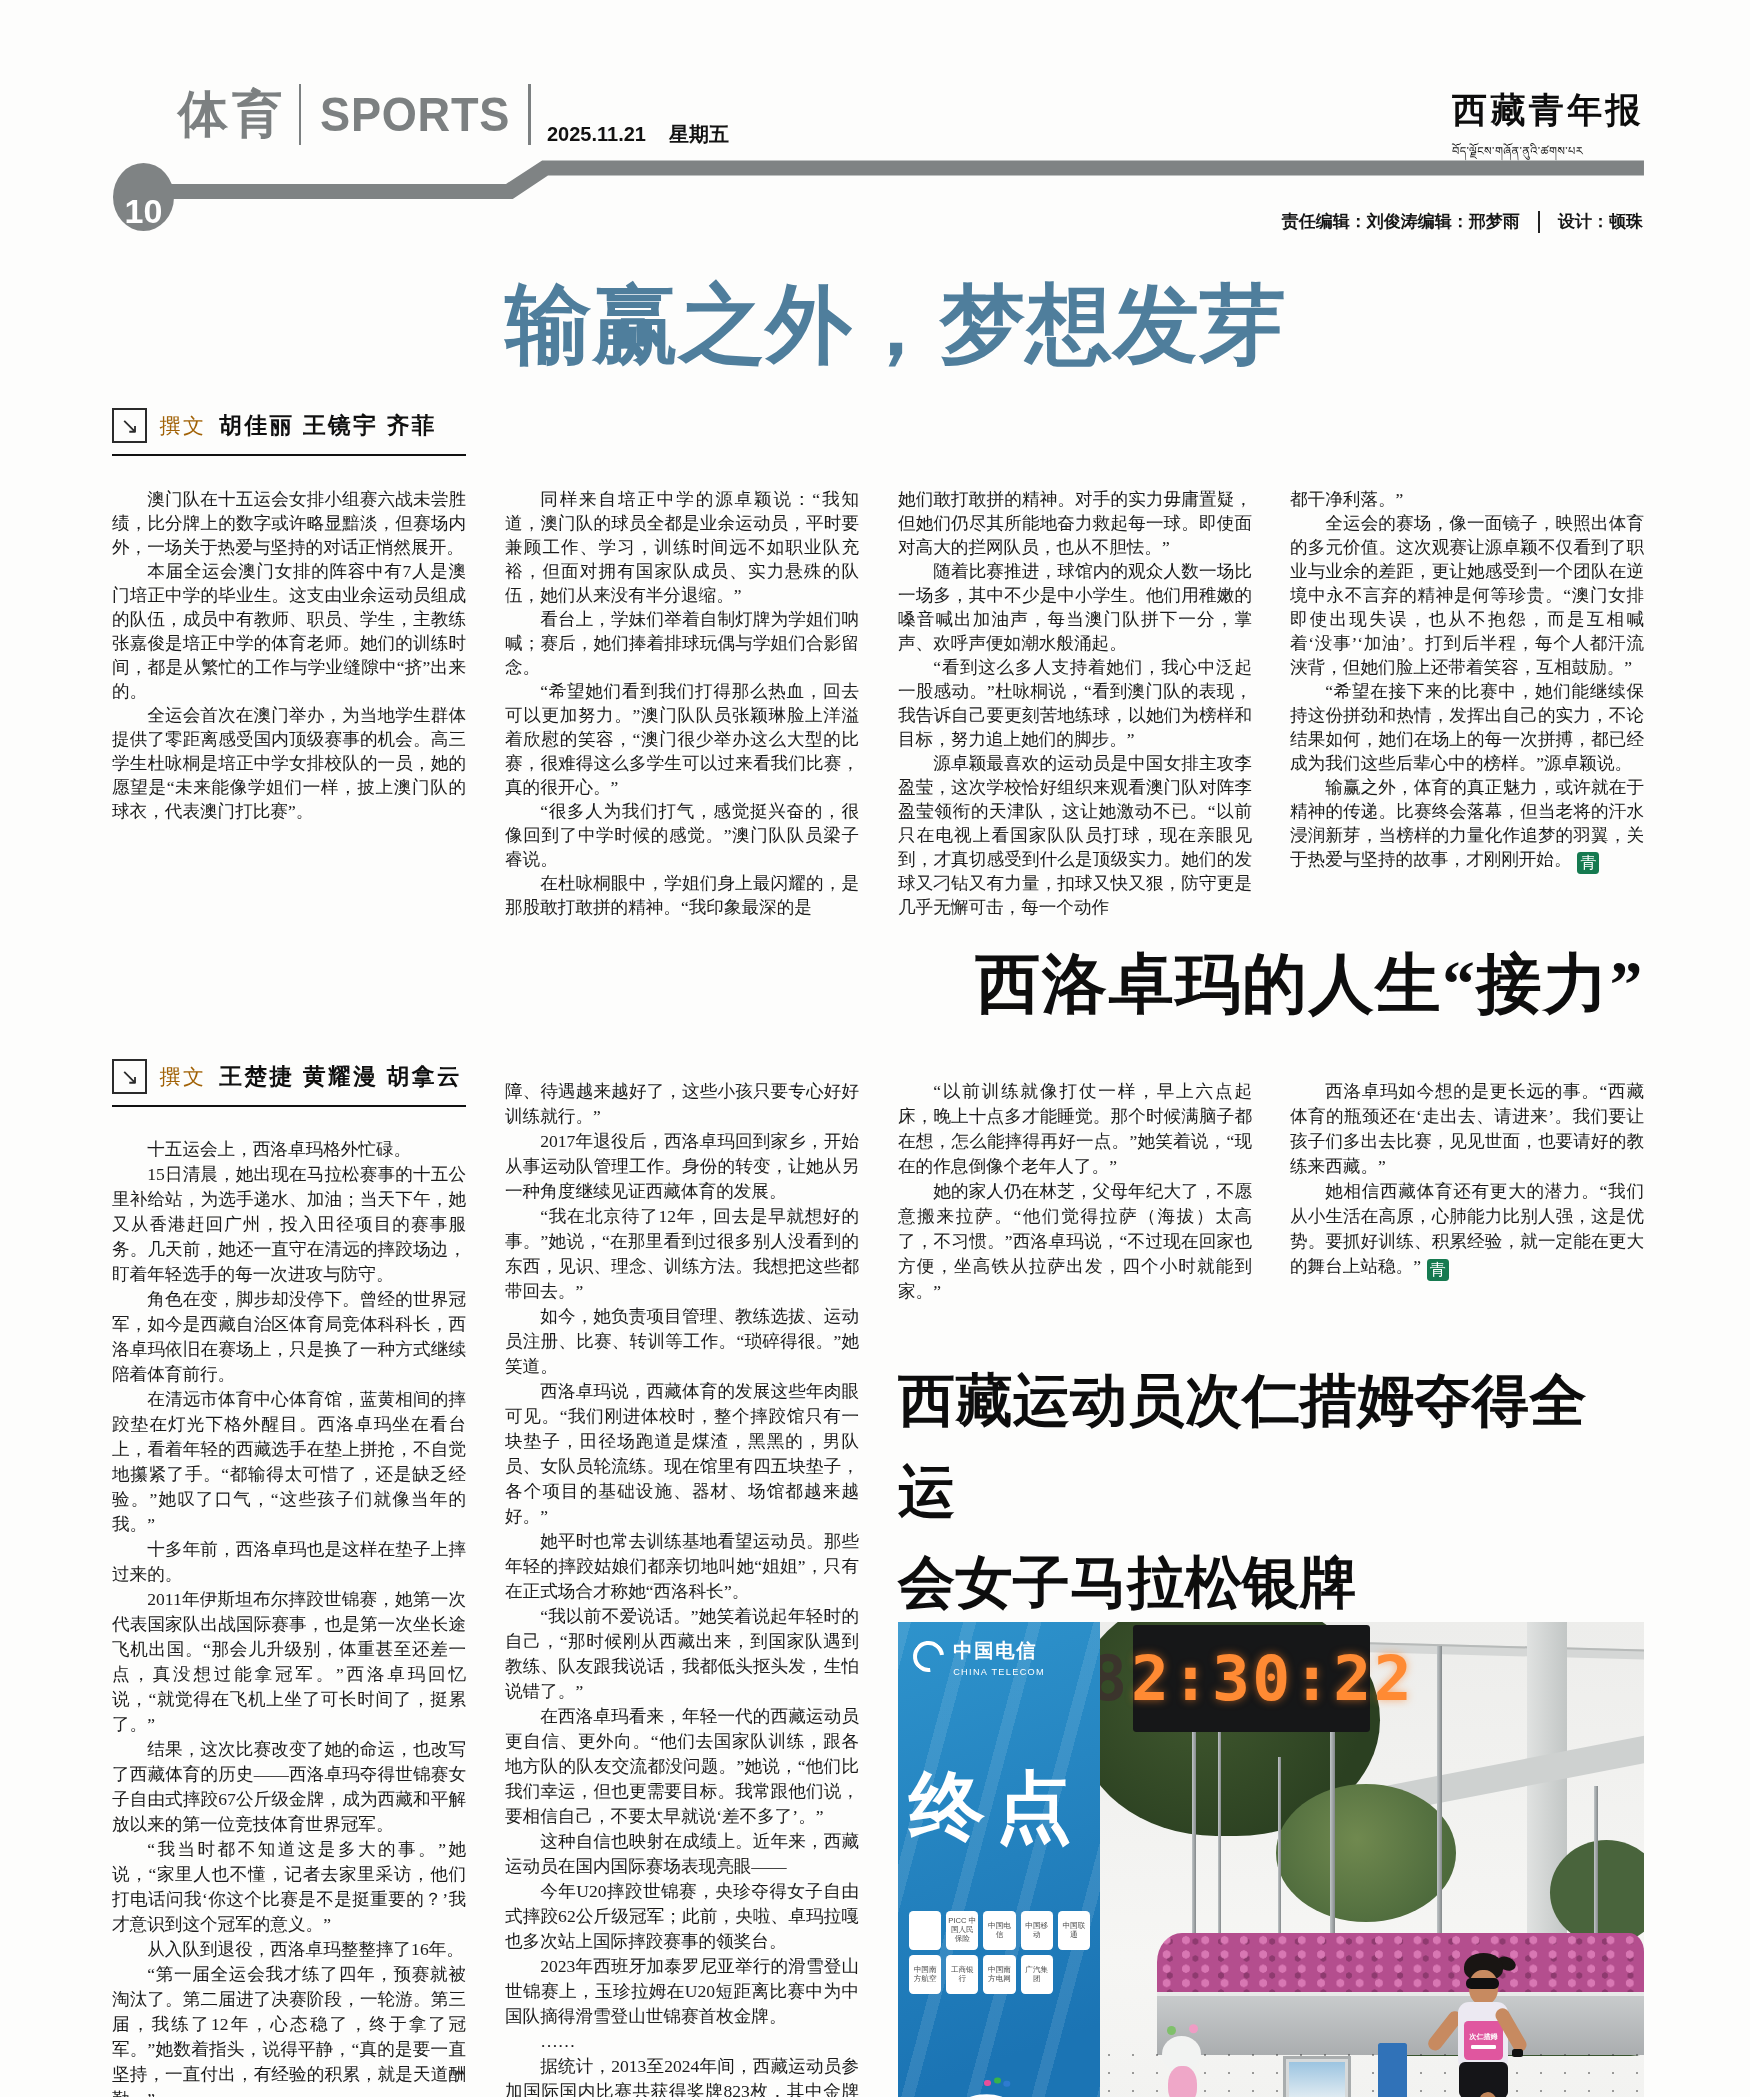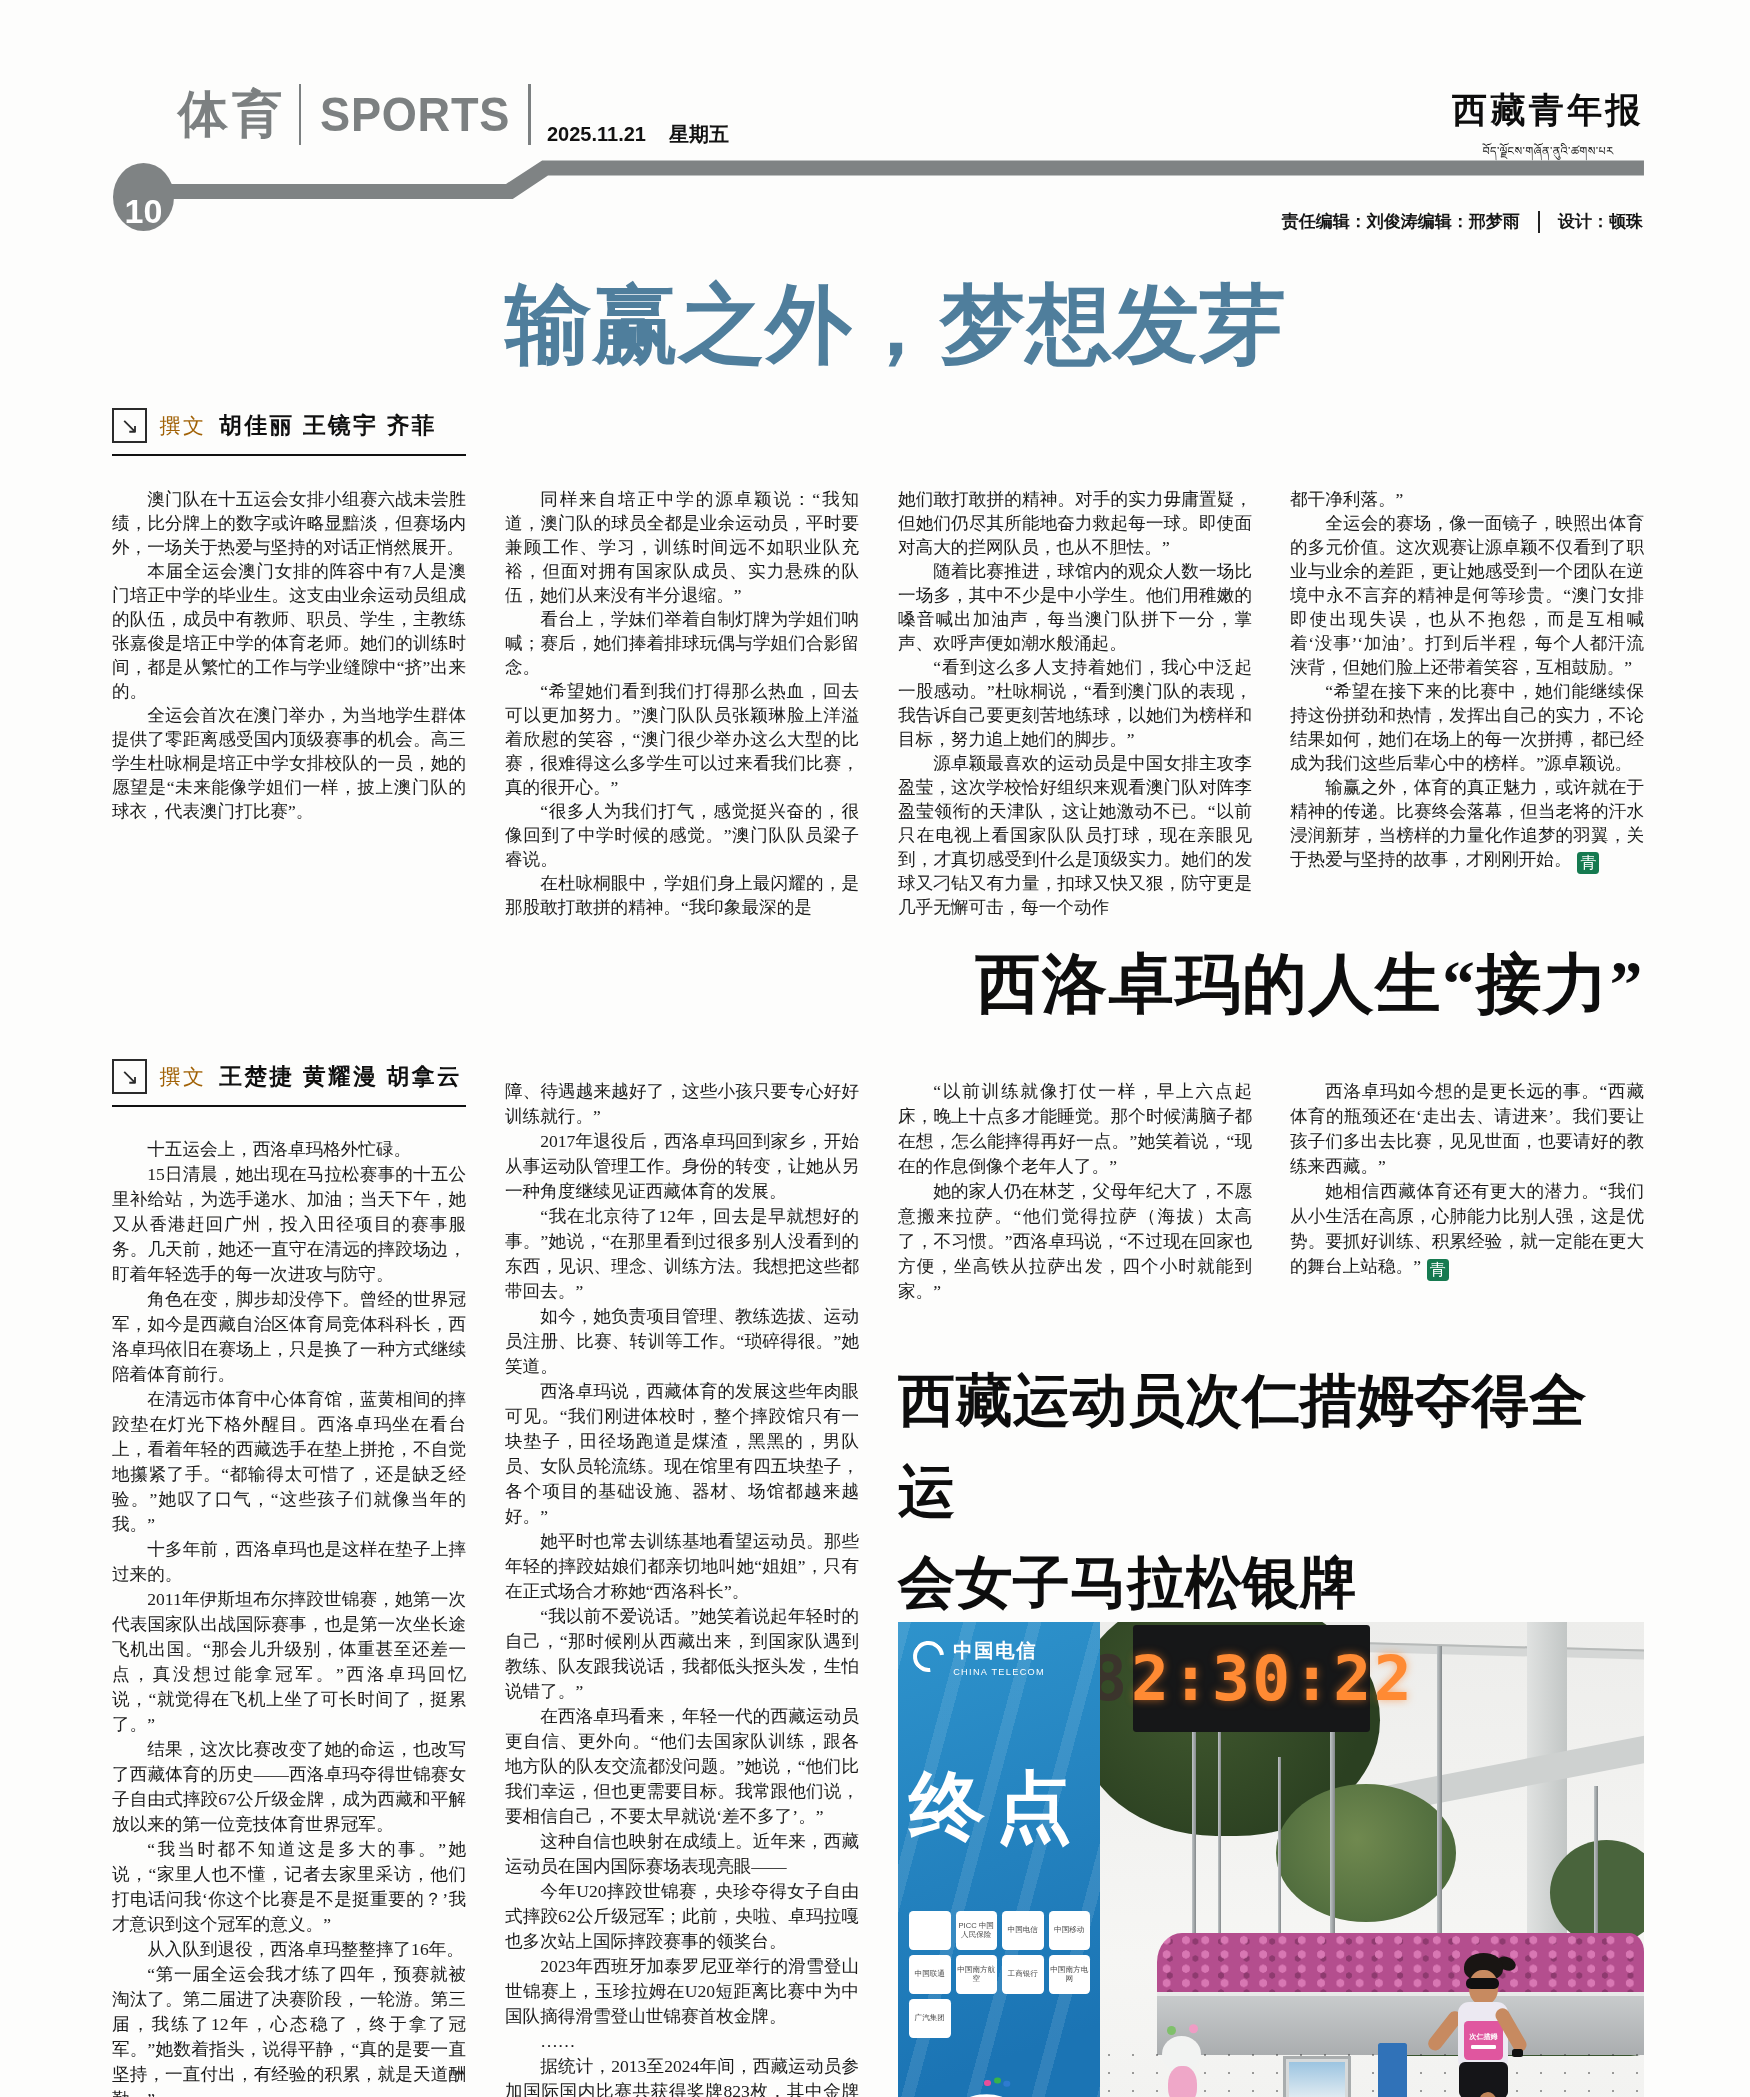--- a/index.html
+++ b/index.html
@@ -12,21 +12,21 @@
   .page-circle{position:absolute;left:113px;top:163px;width:61px;height:68px;border-radius:50%;
       background:#7f8384;color:#fff;display:flex;align-items:flex-end;justify-content:center;
       font-family:"Liberation Sans",sans-serif;font-weight:bold;font-size:34px;}
   .section{position:absolute;left:178px;top:81px;display:flex;align-items:center;gap:12.6px;color:#7c8081;}
   .sec-cn{font-size:50px;font-weight:900;letter-spacing:4.2px;font-family:"Liberation Sans",sans-serif;}
   .sec-en{font-size:48px;font-weight:bold;font-family:"Liberation Sans",sans-serif;transform:scaleX(.94);letter-spacing:0.8px;}
   .vrule{width:2.1px;height:61px;background:#7c8081;}
   .date{position:absolute;left:547px;top:121px;font-family:"Liberation Sans",sans-serif;
         font-weight:bold;font-size:20px;color:#121212;}
   .date .weekday{margin-left:23px;}
-  .masthead{position:absolute;right:107px;top:87px;text-align:center;color:#0d0d0d;}
+  .masthead{position:absolute;right:107px;top:87px;text-align:left;color:#0d0d0d;}
   .mast-title{font-size:35px;font-weight:900;letter-spacing:3.4px;}
   .mast-tibetan{font-size:11.3px;margin-top:4.2px;letter-spacing:0.4px;}
   .editors{position:absolute;right:108px;top:210px;font-family:"Liberation Sans",sans-serif;
         font-weight:bold;font-size:17px;color:#151515;display:flex;align-items:center;}
   .editors .ed-gap{}
   .ed-div{display:inline-block;width:1.3px;height:22px;background:#222;margin:0 18.5px;}
 
   
   .byline{position:absolute;display:flex;align-items:center;gap:12.6px;width:354px;
       padding-bottom:11px;border-bottom:2.9px solid #111;}
@@ -114,21 +114,21 @@
       background:repeating-linear-gradient(105deg,rgba(255,255,255,.10) 0 12.6px,rgba(255,255,255,0) 12.6px 63px);}
   .ct-row{left:15px;top:15px;display:flex;align-items:center;gap:9.2px;position:absolute;z-index:2;}
   .ct-logo{display:block;width:31px;height:31px;border:4.6px solid #fff;border-radius:50%;
       border-right-color:transparent;transform:rotate(38deg);}
   .ct-names{display:flex;flex-direction:column;color:#fff;font-family:"Liberation Sans",sans-serif;}
   .ct-names b{font-size:19.3px;letter-spacing:1.7px;}
   .ct-names i{font-style:normal;font-size:9.2px;letter-spacing:1.3px;margin-top:2.5px;}
   .zhongdian{left:11px;top:135px;position:absolute;z-index:2;color:#fff;
       font-family:"Liberation Sans",sans-serif;font-weight:900;font-size:76px;letter-spacing:11px;}
   .sp-grid{left:11px;top:289px;width:181px;position:absolute;z-index:2;display:grid;
-      grid-template-columns:repeat(4,1fr);gap:5px;}
+      grid-template-columns:repeat(5,1fr);gap:5px;}
   .sp-grid div{position:static;background:#fff;border-radius:4.2px;height:39px;display:flex;
       align-items:center;justify-content:center;text-align:center;
       font-family:"Liberation Sans",sans-serif;font-size:7.6px;color:#4a4a4a;padding:1.7px;line-height:1.15;}
   .mascot{left:4.2px;top:455px;width:193px;height:151px;position:absolute;z-index:2;}
   .mascot div{position:absolute;}
   .m-body{left:38px;top:17px;width:97px;height:106px;border-radius:48% 52% 46% 54%;
       background:linear-gradient(#ffffff,#e9edf0);transform:rotate(-6deg);}
   .m-crest{left:82px;top:2.5px;width:6.7px;height:6.7px;border-radius:50%;background:#e94f9a;
       box-shadow:10px -2.5px 0 #37b34a,19.3px 0.8px 0 #2e7bd0;}
 

